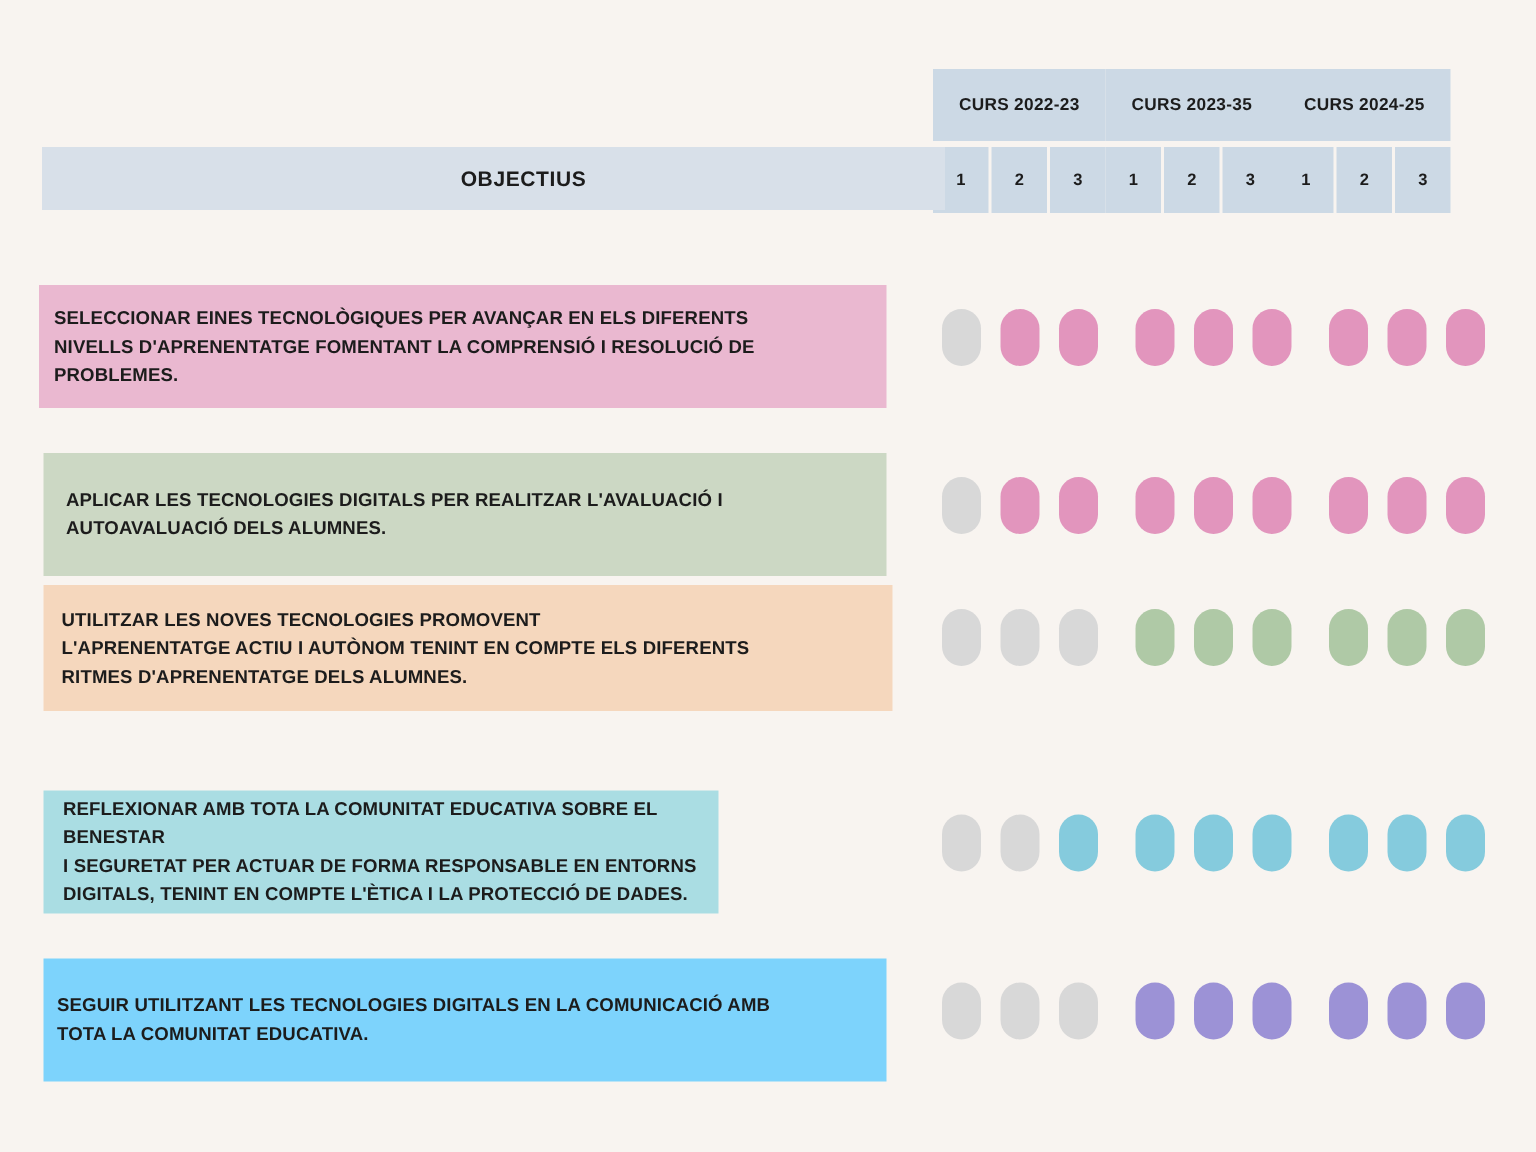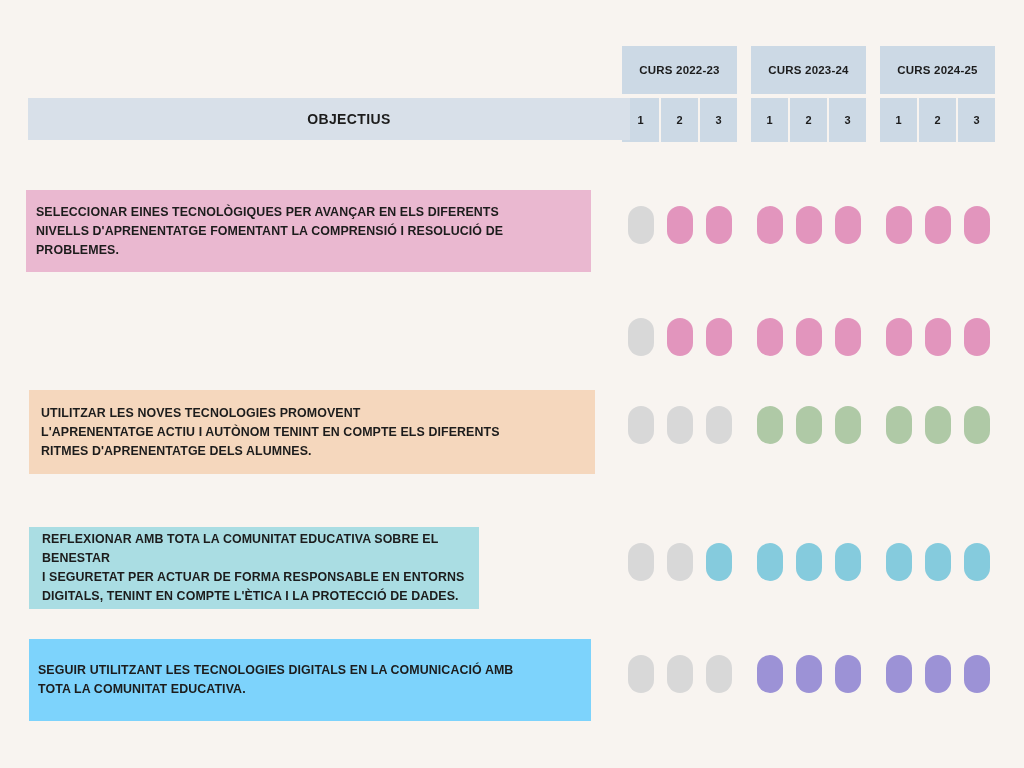--- a/index.html
+++ b/index.html
@@ -14,21 +14,21 @@
     overflow: hidden;
     position: relative;
   }
 
   
   #year-header {
     position: absolute;
     left: 622px;
     top: 46px;
     display: flex;
-    gap: 14px;
+    gap: 0;
   }
   .year-group {
     width: 115px;
   }
   .year-group-title {
     height: 48px;
     background: #ccd9e5;
     display: flex;
     align-items: center;
     justify-content: center;
@@ -125,21 +125,21 @@
 <div id="year-header">
     <div class="year-group">
       <div class="year-group-title">CURS 2022-23</div>
       <div class="year-group-terms">
         <div class="term-cell">1</div>
         <div class="term-cell">2</div>
         <div class="term-cell">3</div>
       </div>
     </div>
     <div class="year-group">
-      <div class="year-group-title">CURS 2023-24</div>
+      <div class="year-group-title">CURS 2023-35</div>
       <div class="year-group-terms">
         <div class="term-cell">1</div>
         <div class="term-cell">2</div>
         <div class="term-cell">3</div>
       </div>
     </div>
     <div class="year-group">
       <div class="year-group-title">CURS 2024-25</div>
       <div class="year-group-terms">
         <div class="term-cell">1</div>
@@ -188,20 +188,24 @@
           <div class="pill-cell">
             <div class="pill" style="background: rgb(226, 149, 189);"></div>
           </div>
           <div class="pill-cell">
             <div class="pill" style="background: rgb(226, 149, 189);"></div>
           </div>
         </div>
       </div>
     </div>
     <div class="obj-row" style="top: 302px;">
+      <div class="obj-bar" style="left: 29px; width: 562px; height: 82px; background: rgb(204, 216, 196); padding-left: 15px; padding-right: 10px;">
+        <div class="obj-text">APLICAR LES TECNOLOGIES DIGITALS PER REALITZAR L'AVALUACIÓ I
+AUTOAVALUACIÓ DELS ALUMNES.</div>
+      </div>
       <div class="pill-strip">
         <div class="pill-group">
           <div class="pill-cell">
             <div class="pill" style="background: rgb(216, 216, 216);"></div>
           </div>
           <div class="pill-cell">
             <div class="pill" style="background: rgb(226, 149, 189);"></div>
           </div>
           <div class="pill-cell">
             <div class="pill" style="background: rgb(226, 149, 189);"></div>

